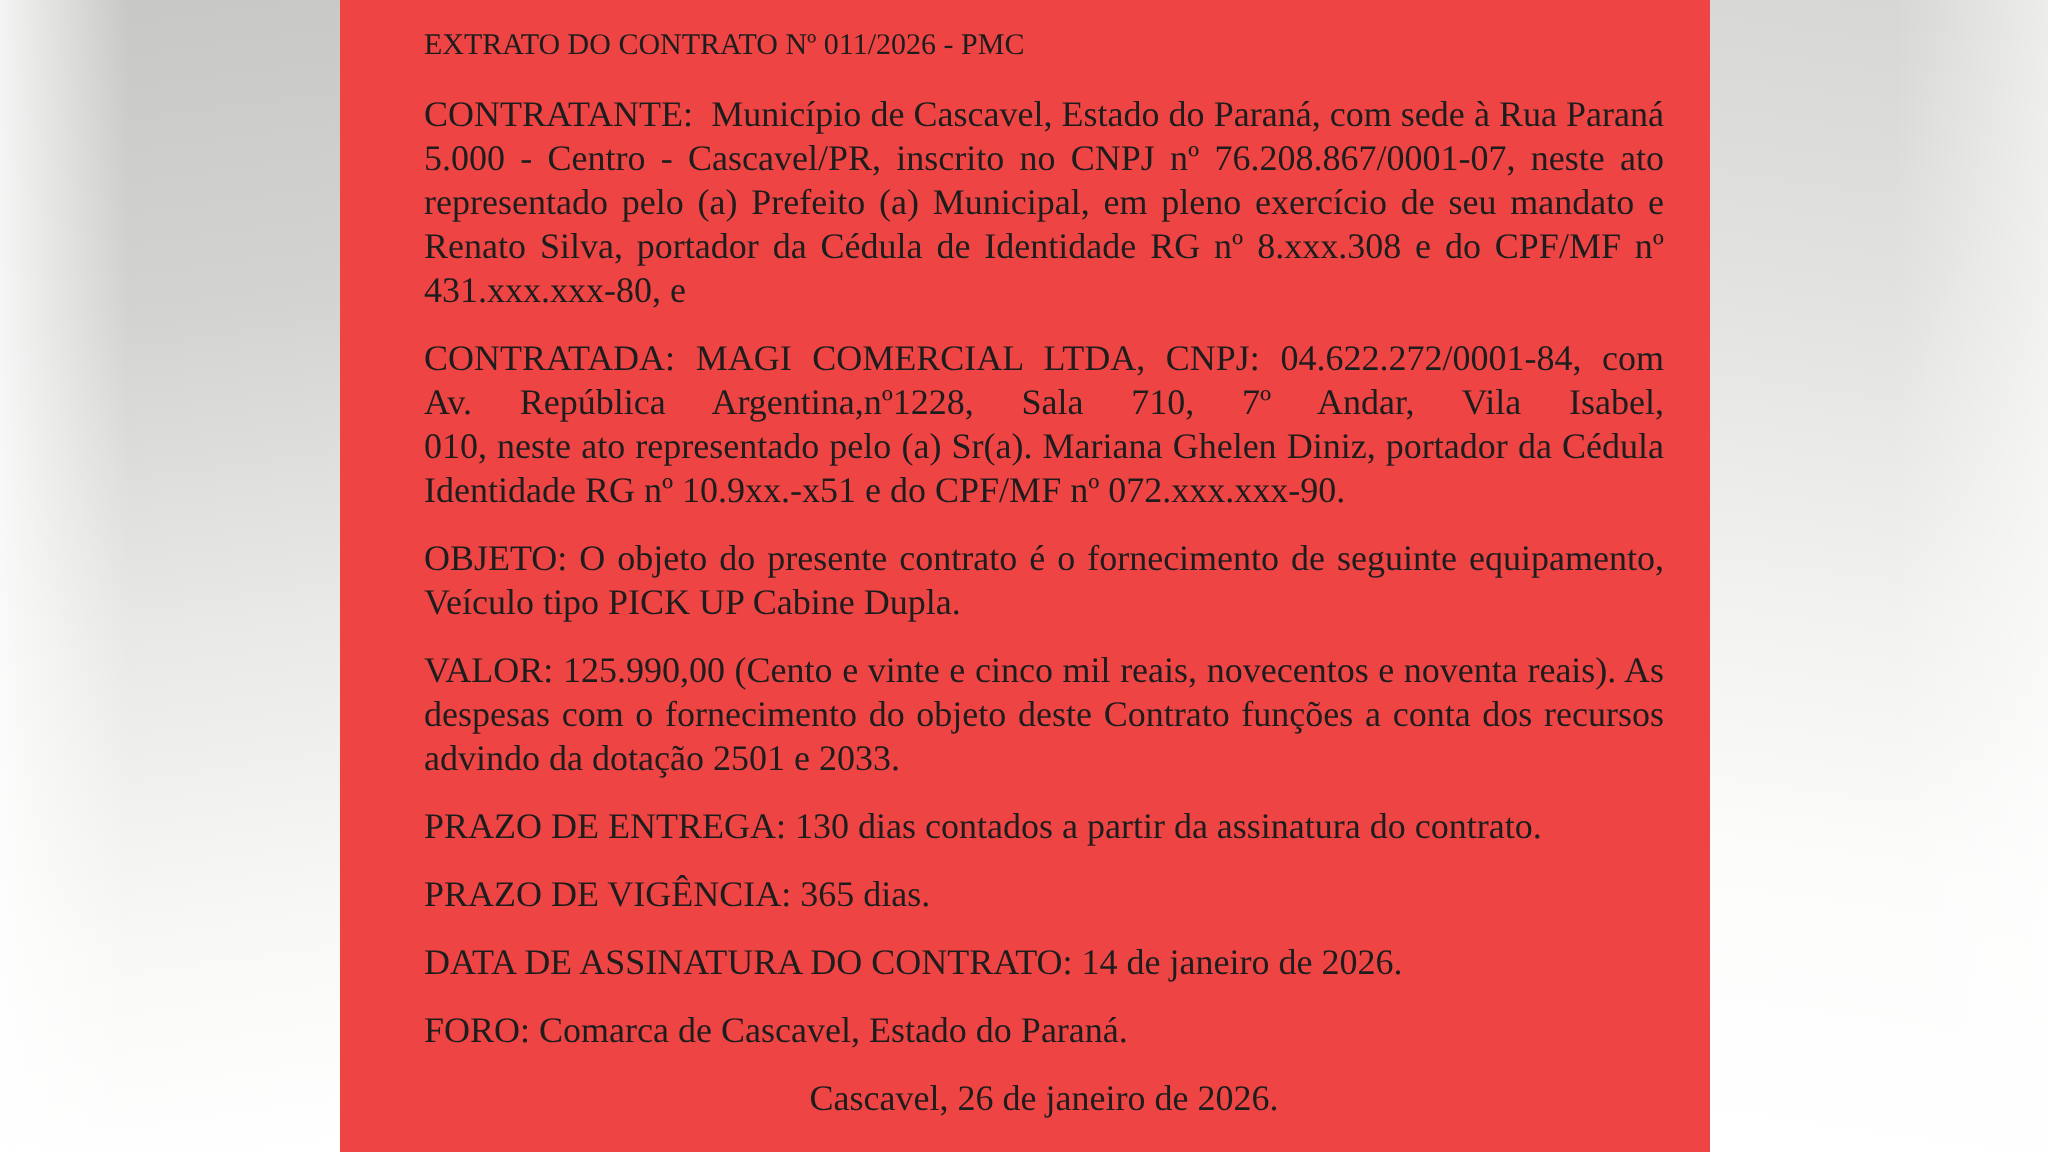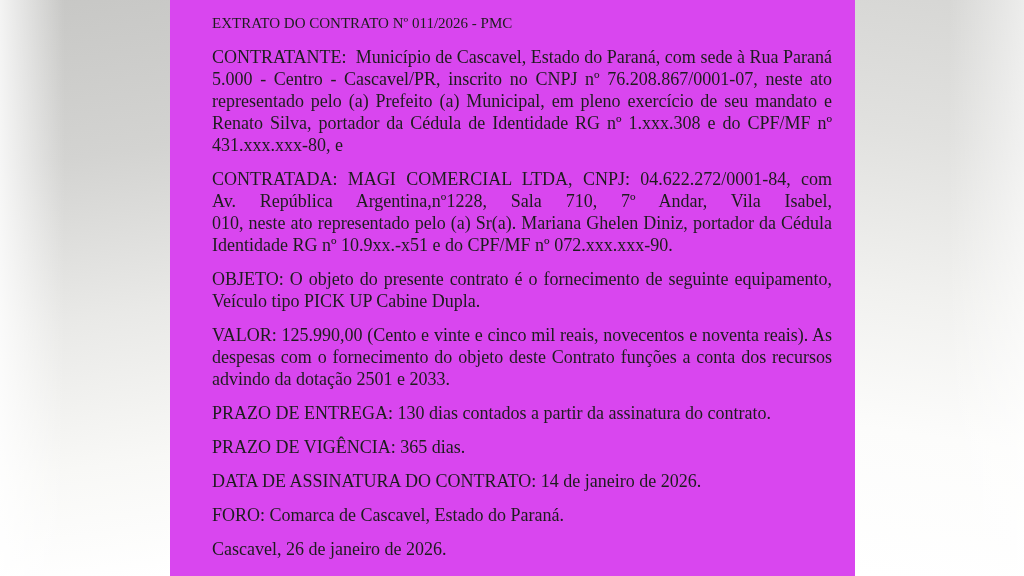--- a/index.html
+++ b/index.html
@@ -36,35 +36,35 @@
   }
 
   
   .page {
     position: absolute;
     left: 170px;
     top: 0;
     width: 685px;
     height: 576px;
     box-sizing: border-box;
-    background: #d946ef;
+    background: #ef4444;
     padding: 12px 23px 0 42px;
     color: #1d1d1d;
   }
 
   .doc-title {
     font-size: 15px;
     line-height: 22px;
     height: 22px;
     margin: 0 0 12px 0;
     white-space: nowrap;
   }
 
   .para { margin: 0 0 12px 0; }
-  .para:last-child { margin-bottom: 0; }
+  .para:last-child { margin-bottom: 0; text-align: center; }
 
   .line {
     font-size: 18px;
     line-height: 22px;
     height: 22px;
     overflow: hidden;
     text-justify: inter-word;
   }
   .line.fill { text-align: justify; }
   .line.fill::after {
@@ -80,21 +80,21 @@
   <div class="margin-strip margin-left"></div>
   <div class="margin-strip margin-right"></div>
 
   <div class="page">
     <div class="doc-title">EXTRATO DO CONTRATO Nº 011/2026 - PMC</div>
     <div id="doc-body">
         <div class="para">
           <div class="line fill">CONTRATANTE:&nbsp; Município de Cascavel, Estado do Paraná, com sede à Rua Paraná</div>
           <div class="line fill">5.000 - Centro - Cascavel/PR, inscrito no CNPJ nº 76.208.867/0001-07, neste ato</div>
           <div class="line fill">representado pelo (a) Prefeito (a) Municipal, em pleno exercício de seu mandato e funções,</div>
-          <div class="line fill">Renato Silva, portador da Cédula de Identidade RG nº 1.xxx.308 e do CPF/MF nº</div>
+          <div class="line fill">Renato Silva, portador da Cédula de Identidade RG nº 8.xxx.308 e do CPF/MF nº</div>
           <div class="line">431.xxx.xxx-80, e</div>
         </div>
         <div class="para">
           <div class="line fill">CONTRATADA: MAGI COMERCIAL LTDA, CNPJ: 04.622.272/0001-84, com sede na</div>
           <div class="line fill">Av. República Argentina,nº1228, Sala 710, 7º Andar, Vila Isabel, Curitiba/PR,CEP:80620-</div>
           <div class="line fill">010, neste ato representado pelo (a) Sr(a). Mariana Ghelen Diniz, portador da Cédula de</div>
           <div class="line">Identidade RG nº 10.9xx.-x51 e do CPF/MF nº 072.xxx.xxx-90.</div>
         </div>
         <div class="para">
           <div class="line fill">OBJETO: O objeto do presente contrato é o fornecimento de seguinte equipamento, lote 1:</div>

